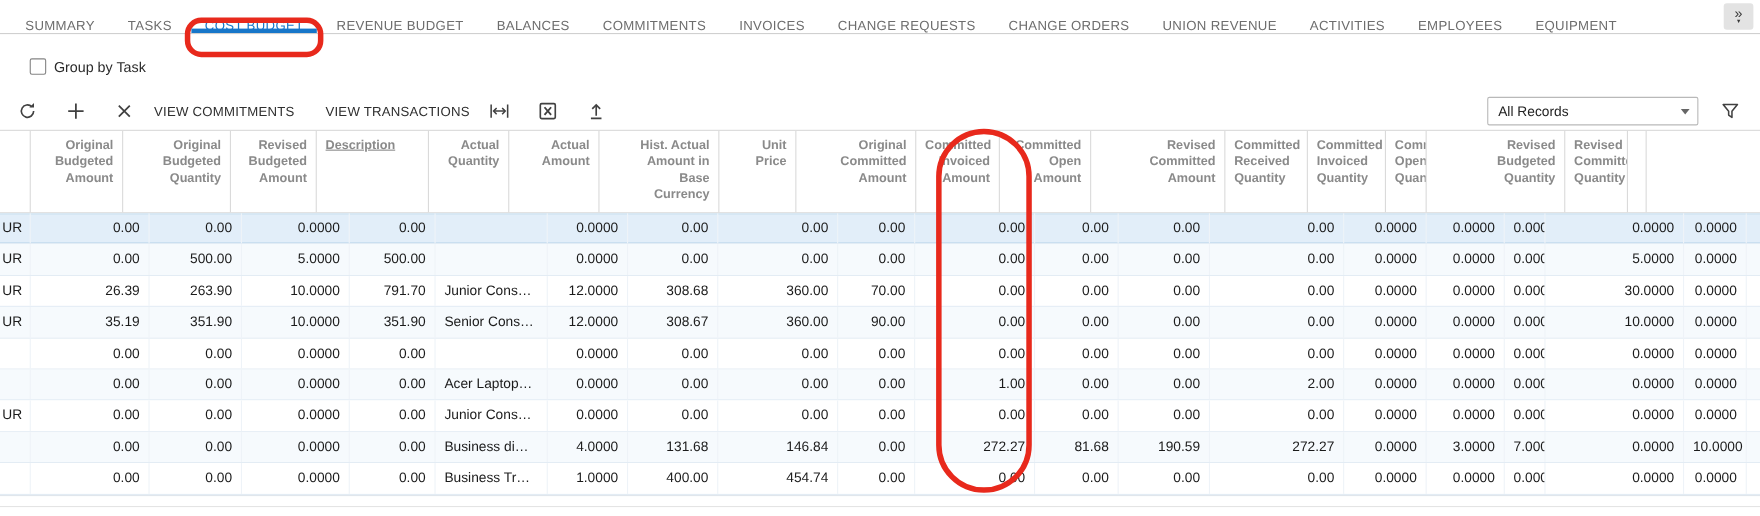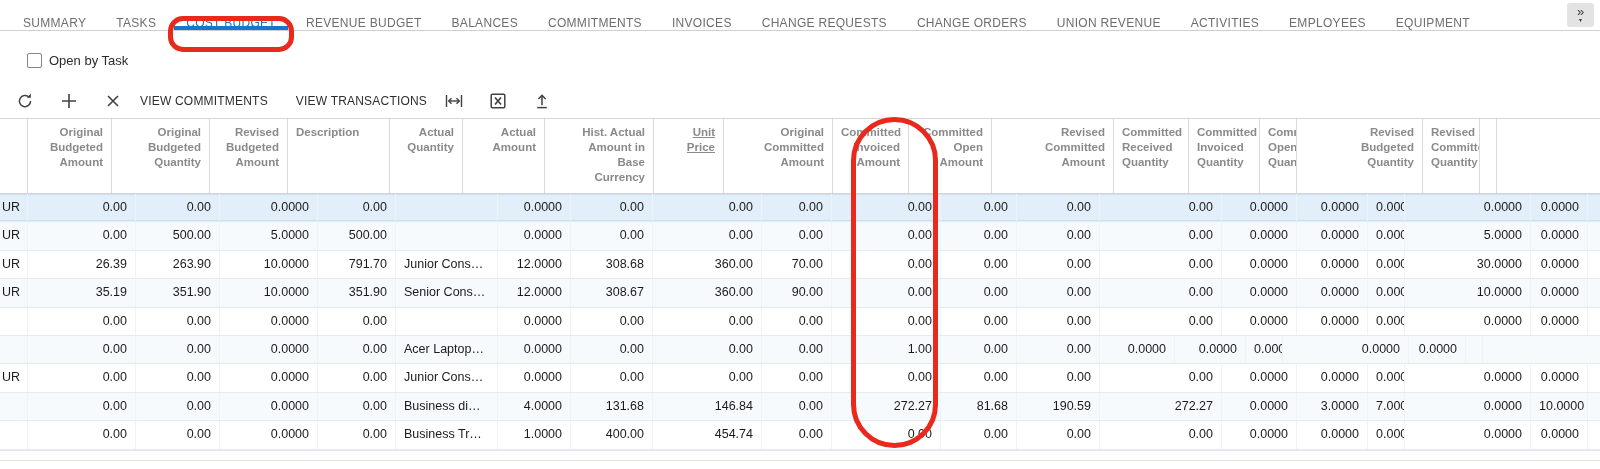--- a/index.html
+++ b/index.html
@@ -90,21 +90,21 @@
         <div class="tab">EQUIPMENT</div>
       </div>
     <div class="tab-overflow">
       <span class="chev">»</span>
       <span class="mini">▾</span>
     </div>
   </div>
 
   <div class="controls-bar">
     <span class="checkbox"></span>
-    <label>Open by Task</label>
+    <label>Group by Task</label>
   </div>
 
   <div class="grid-toolbar">
     <span class="tbtn">
       <svg width="18" height="18" viewBox="0 0 18 18">
         <path d="M14.6 9a5.6 5.6 0 1 1-1.7-4" fill="none" stroke="#414141" stroke-width="1.5"></path>
         <path d="M14.9 1.6v4.2h-4.2z" fill="#414141"></path>
       </svg>
     </span>
     <span class="tbtn">
@@ -131,20 +131,31 @@
         <rect x="2.2" y="2.2" width="13.6" height="13.6" rx="1.2" fill="none" stroke="#414141" stroke-width="1.5"></rect>
         <path d="M6 5.5l6 7M12 5.5l-6 7" stroke="#414141" stroke-width="1.7"></path>
       </svg>
     </span>
     <span class="tbtn">
       <svg width="18" height="18" viewBox="0 0 18 18">
         <path d="M9 13.2V3.4" stroke="#414141" stroke-width="1.5"></path>
         <path d="M5.4 7L9 3.3 12.6 7" fill="none" stroke="#414141" stroke-width="1.5"></path>
         <path d="M4.2 15.6h9.6" stroke="#414141" stroke-width="1.5"></path>
       </svg>
+    </span>
+    <span class="toolbar-right">
+      <span class="records-filter">
+        <span class="val">All Records</span>
+        <span class="caret"></span>
+      </span>
+      <span class="tbtn">
+        <svg width="18" height="18" viewBox="0 0 18 18">
+          <path d="M2.5 3h13l-5 6.2v5.6l-3-2.2V9.2z" fill="none" stroke="#414141" stroke-width="1.4" stroke-linejoin="round"></path>
+        </svg>
+      </span>
     </span>
   </div>
 
   <div class="grid">
     <div class="grid-header-row">
         <div class="hcell left" style="width: 28px;"></div>
         <div class="hcell right" style="width: 84px;">
           <div class="hline">Original</div>
           <div class="hline">Budgeted</div>
           <div class="hline">Amount</div>
@@ -152,38 +163,38 @@
         <div class="hcell right" style="width: 98px;">
           <div class="hline">Original</div>
           <div class="hline">Budgeted</div>
           <div class="hline">Quantity</div>
         </div>
         <div class="hcell right" style="width: 78px;">
           <div class="hline">Revised</div>
           <div class="hline">Budgeted</div>
           <div class="hline">Amount</div>
         </div>
-        <div class="hcell left" style="width: 102px;">
+        <div class="hcell left" style="width: 102px; text-decoration: underline;">
           <div class="hline">Description</div>
         </div>
         <div class="hcell right" style="width: 73px;">
           <div class="hline">Actual</div>
           <div class="hline">Quantity</div>
         </div>
         <div class="hcell right" style="width: 82px;">
           <div class="hline">Actual</div>
           <div class="hline">Amount</div>
         </div>
         <div class="hcell right" style="width: 109px;">
           <div class="hline">Hist. Actual</div>
           <div class="hline">Amount in</div>
           <div class="hline">Base</div>
           <div class="hline">Currency</div>
         </div>
-        <div class="hcell right" style="width: 70px; text-decoration: underline;">
+        <div class="hcell right" style="width: 70px;">
           <div class="hline">Unit</div>
           <div class="hline">Price</div>
         </div>
         <div class="hcell right" style="width: 109px;">
           <div class="hline">Original</div>
           <div class="hline">Committed</div>
           <div class="hline">Amount</div>
         </div>
         <div class="hcell right" style="width: 76px;">
           <div class="hline">Committed</div>
@@ -345,20 +356,21 @@
           <div class="cell right" style="width: 98px;">0.0000</div>
           <div class="cell right" style="width: 78px;">0.00</div>
           <div class="cell left" style="width: 102px;">Acer Laptop…</div>
           <div class="cell right" style="width: 73px;">0.0000</div>
           <div class="cell right" style="width: 82px;">0.00</div>
           <div class="cell right" style="width: 109px;">0.00</div>
           <div class="cell right" style="width: 70px;">0.00</div>
           <div class="cell right" style="width: 109px;">1.00</div>
           <div class="cell right" style="width: 76px;">0.00</div>
           <div class="cell right" style="width: 83px;">0.00</div>
+          <div class="cell right" style="width: 122px;">2.00</div>
           <div class="cell right" style="width: 75px;">0.0000</div>
           <div class="cell right" style="width: 71px;">0.0000</div>
           <div class="cell clipleft" style="width: 37px;">0.0000</div>
           <div class="cell right" style="width: 126px;">0.0000</div>
           <div class="cell right" style="width: 57px;">0.0000</div>
           <div class="cell left" style="width: 12px;"></div>
         </div>
         <div class="grid-row">
           <div class="cell left uom" style="width: 28px;">UR</div>
           <div class="cell right" style="width: 108px;">0.00</div>

